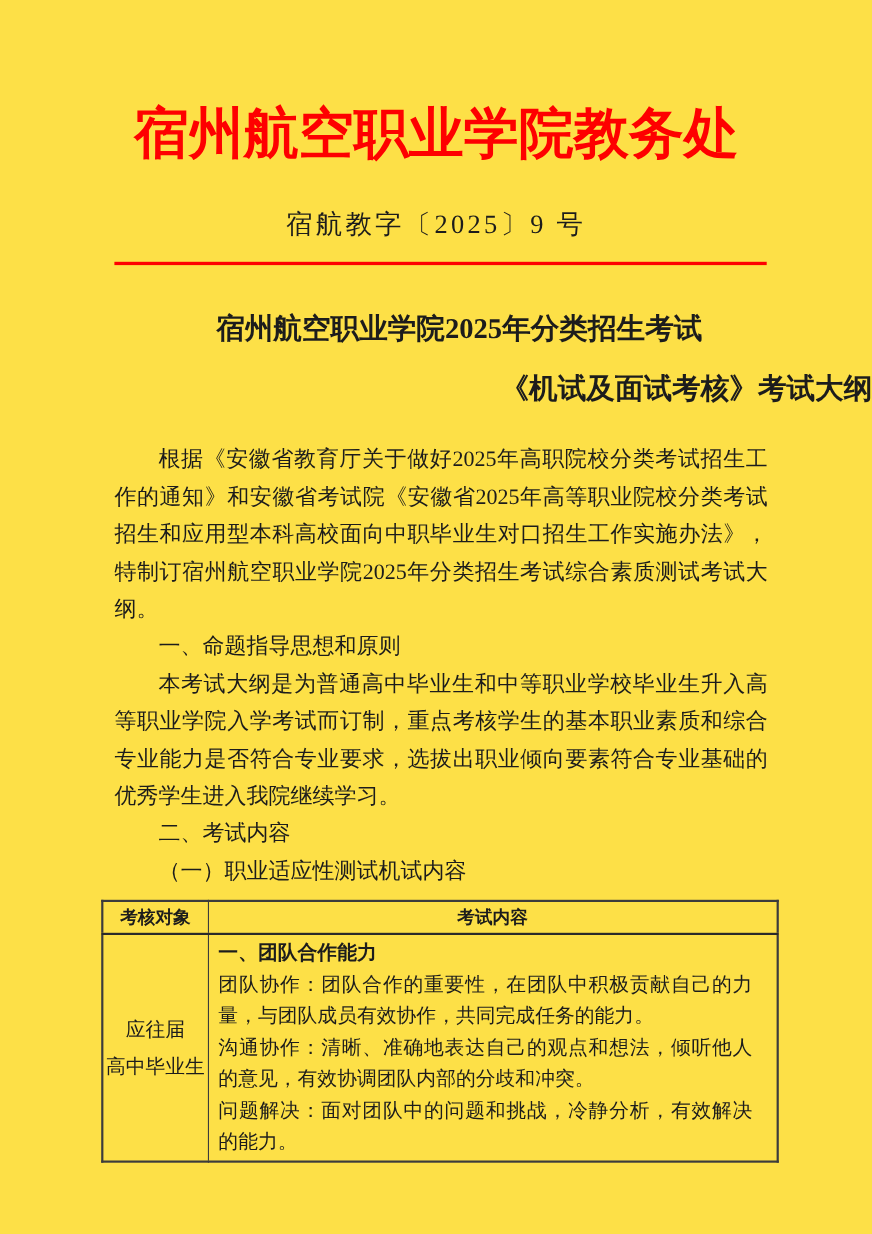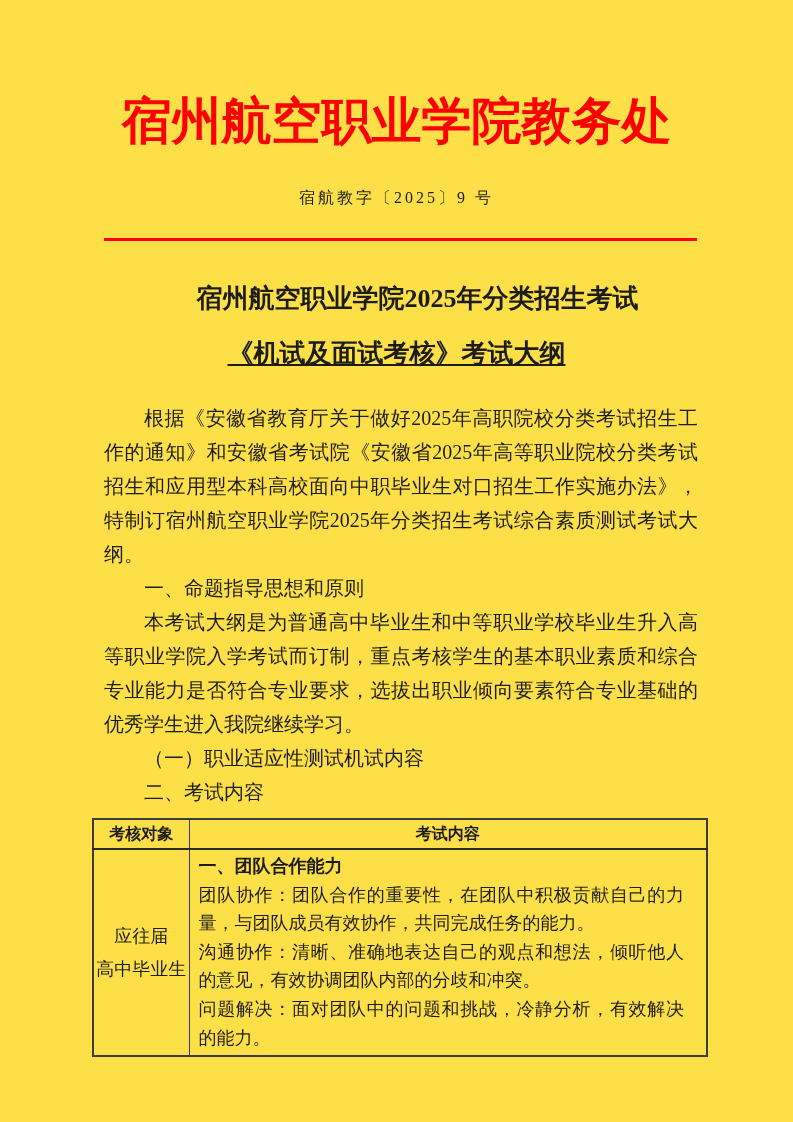--- a/index.html
+++ b/index.html
@@ -22,21 +22,21 @@
     font-size: 50px;
     font-weight: 800;
     letter-spacing: 0px;
     color: #fe0000;
     white-space: nowrap;
   }
   .doc-number {
     position: absolute;
     top: 188px; left: 0; right: 0;
     text-align: center;
-    font-size: 16px;
+    font-size: 24px;
     letter-spacing: 3px;
     font-style: normal;
   }
   .red-line {
     position: absolute;
     top: 238px; left: 104px;
     width: 593px; height: 3px;
     background: #fe0000;
   }
   .doc-title-1 {
@@ -44,25 +44,24 @@
     top: 281px; left: 0; right: 0;
     text-align: center;
     font-size: 26px;
     font-weight: bold;
     white-space: nowrap;
     padding-left: 42px;
   }
   .doc-title-2 {
     position: absolute;
     top: 336px; left: 0; right: 0;
-    text-align: center;
+    text-align: right;
     font-size: 26px;
     font-weight: bold;
     white-space: nowrap;
-    text-decoration: underline;
   }
   .body-block {
     position: absolute;
     top: 401px; left: 104px;
     width: 594px;
     font-size: 20px;
     line-height: 34px;
     text-align: justify;
   }
   .body-block p { text-indent: 2em; }
@@ -121,22 +120,22 @@
   <div class="red-line"></div>
 
   <div class="doc-title-1">宿州航空职业学院2025年分类招生考试</div>
 
   <div class="doc-title-2">《机试及面试考核》考试大纲</div>
 
   <div class="body-block">
     <p>根据《安徽省教育厅关于做好2025年高职院校分类考试招生工作的通知》和安徽省考试院《安徽省2025年高等职业院校分类考试招生和应用型本科高校面向中职毕业生对口招生工作实施办法》，特制订宿州航空职业学院2025年分类招生考试综合素质测试考试大纲。</p>
     <div class="sec-heading">一、命题指导思想和原则</div>
     <p>本考试大纲是为普通高中毕业生和中等职业学校毕业生升入高等职业学院入学考试而订制，重点考核学生的基本职业素质和综合专业能力是否符合专业要求，选拔出职业倾向要素符合专业基础的优秀学生进入我院继续学习。</p>
+    <div class="sec-heading">二、考试内容</div>
     <div class="sec-heading">（一）职业适应性测试机试内容</div>
-    <div class="sec-heading">二、考试内容</div>
   </div>
 
   <div class="table-wrap">
     <table class="exam-table">
       <colgroup>
         <col style="width:96px">
         <col>
       </colgroup>
       <thead>
         <tr>

